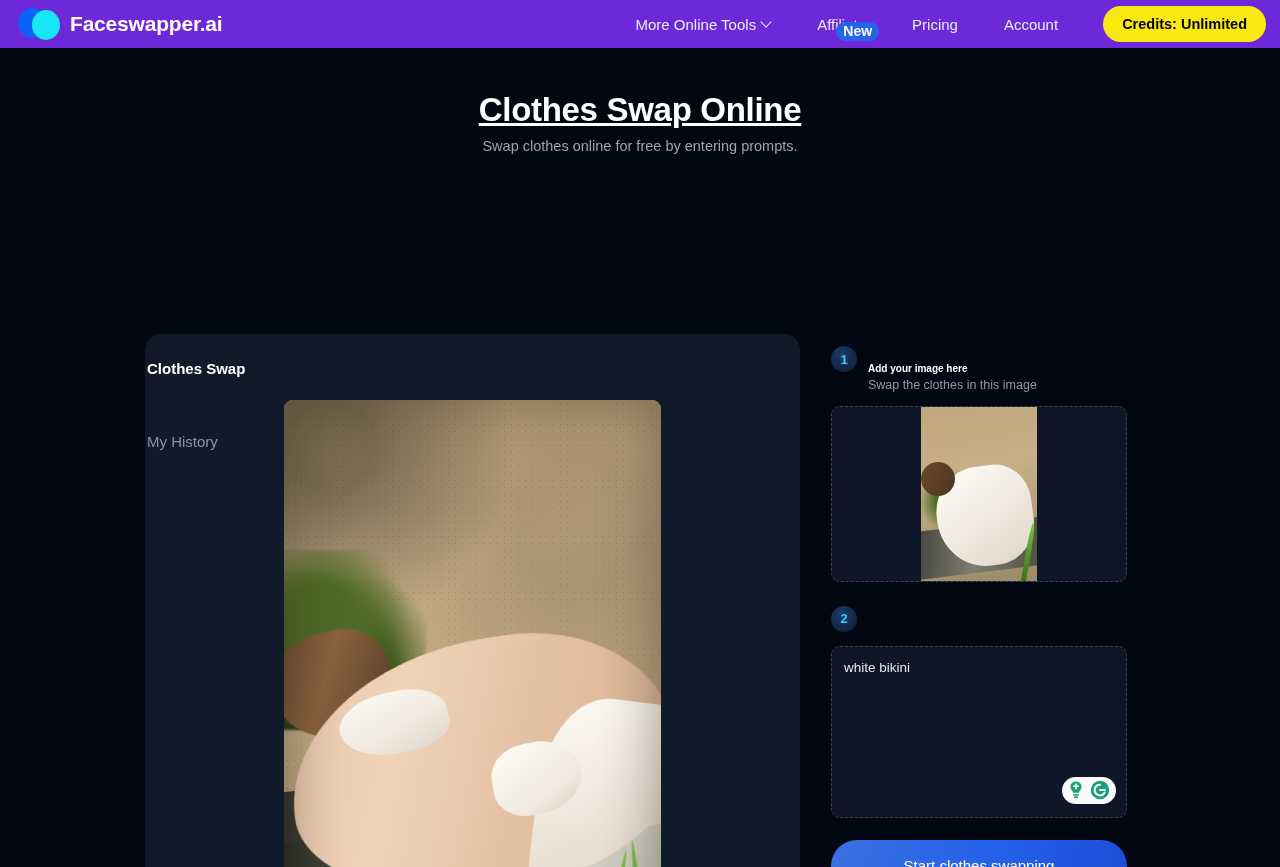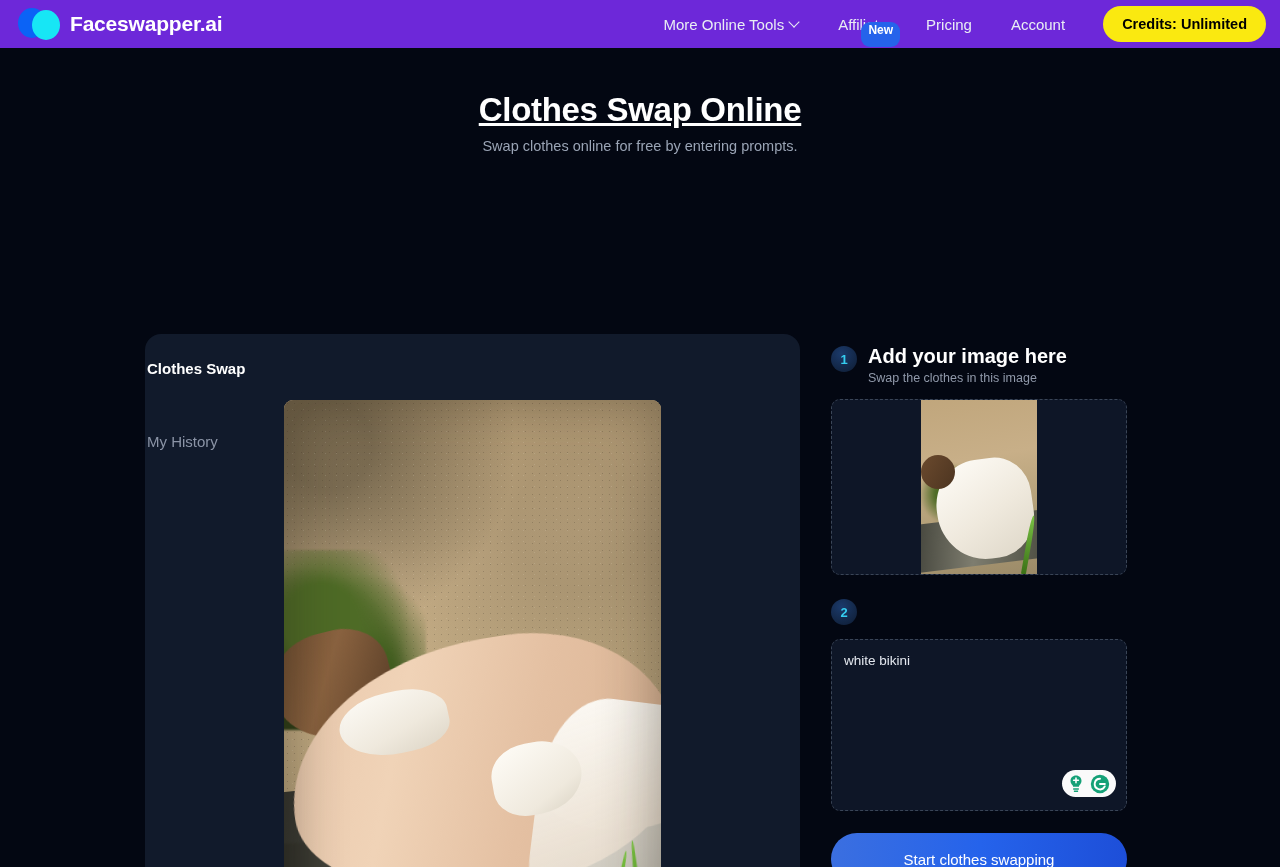--- a/index.html
+++ b/index.html
@@ -28,39 +28,39 @@
     position: absolute; left: 14px; top: 3px;
     width: 28px; height: 30px; border-radius: 50%;
     background: #17e6f5;
   }
   .brandname {
     color: #ffffff; font-size: 21px; font-weight: bold;
     letter-spacing: -0.2px;
   }
   .navlinks {
     position: absolute; right: 14px; top: 0; height: 48px;
-    display: flex; align-items: center; gap: 9px;
+    display: flex; align-items: center; gap: 16px;
   }
   .navlink {
     color: #e9edf4; font-size: 15px; padding: 0 15px;
     display: flex; align-items: center; gap: 6px;
     position: relative; white-space: nowrap;
   }
   .chev { display: inline-block; width: 9px; height: 9px; position: relative; top: -2px; }
   .chev::after {
     content: ""; position: absolute; left: 0; top: 0;
     width: 7px; height: 7px;
     border-right: 1.6px solid #e9edf4; border-bottom: 1.6px solid #e9edf4;
     transform: rotate(45deg);
   }
   .newbadge {
     position: absolute; top: 6px; right: 2px;
     background: #2563eb; color: #fff;
-    font-size: 12px; font-weight: bold;
-    border-radius: 9px; padding: 2px 7px 11px;
+    font-size: 14px; font-weight: bold;
+    border-radius: 9px; padding: 2px 7px 3px;
     line-height: 1;
   }
   .credits {
     background: #fae910; color: #000;
     font-size: 14.5px; font-weight: bold;
     border-radius: 20px; padding: 10px 19px;
     margin-left: 14px; white-space: nowrap;
   }
 
   
@@ -198,21 +198,21 @@
   
   .panel { position: absolute; left: 831px; top: 190px; width: 296px; }
   .steprow { display: flex; align-items: flex-start; gap: 11px; }
   .stepnum {
     width: 26px; height: 26px; border-radius: 50%; flex: none;
     background: radial-gradient(circle at 40% 30%, #1b3a6b 0%, #122543 70%, #0d1b33 100%);
     color: #35cdf0; font-size: 13px; font-weight: bold;
     display: flex; align-items: center; justify-content: center;
     margin-top: 2px;
   }
-  .steptitle { color: #ffffff; font-size: 20px; font-weight: bold; line-height: 1.25; }
+  .steptitle { color: #ffffff; font-size: 10px; font-weight: bold; line-height: 1.25; margin-top: 19px; }
   .stepsub { color: #9099aa; font-size: 12.5px; margin-top: 2px; }
 
   .dropzone {
     margin-top: 14px; height: 176px; width: 296px;
     border: 1.4px dashed #3a4557; border-radius: 9px;
     background: #0e1627;
     display: flex; align-items: center; justify-content: center;
     overflow: hidden;
   }
   .thumb {

